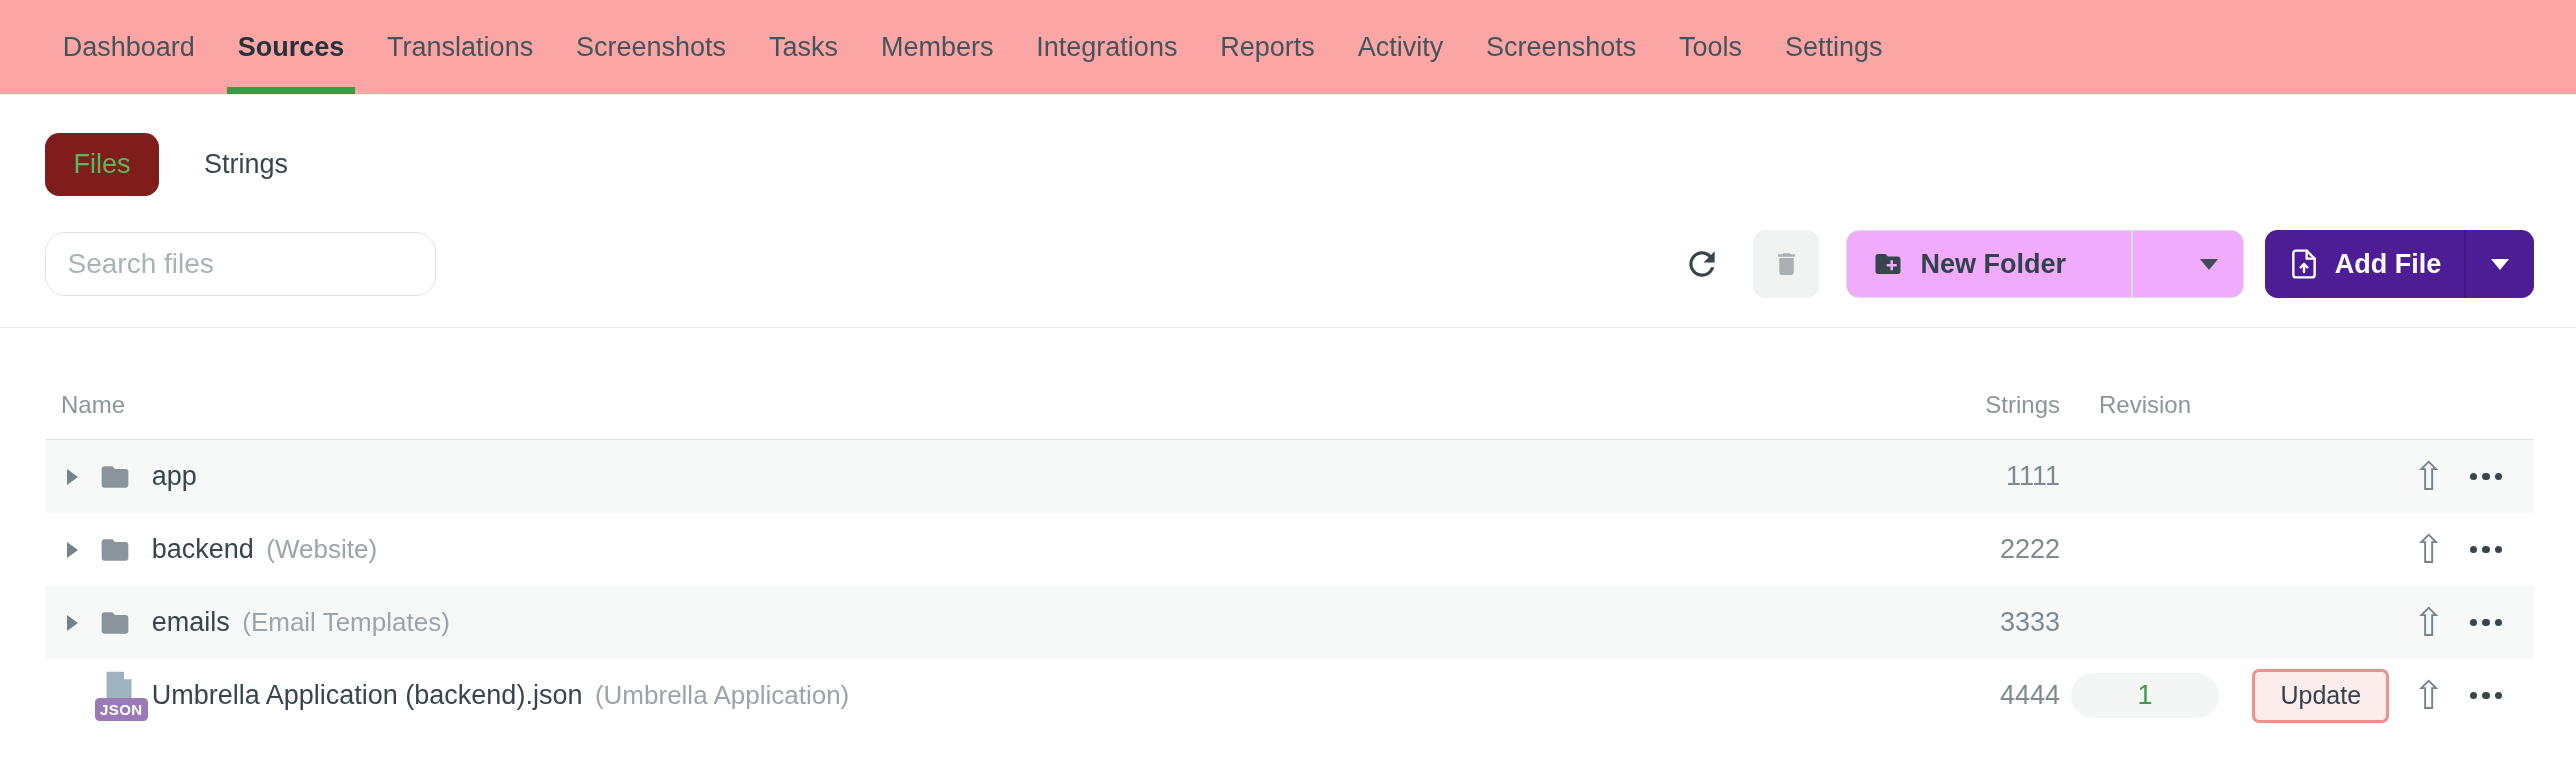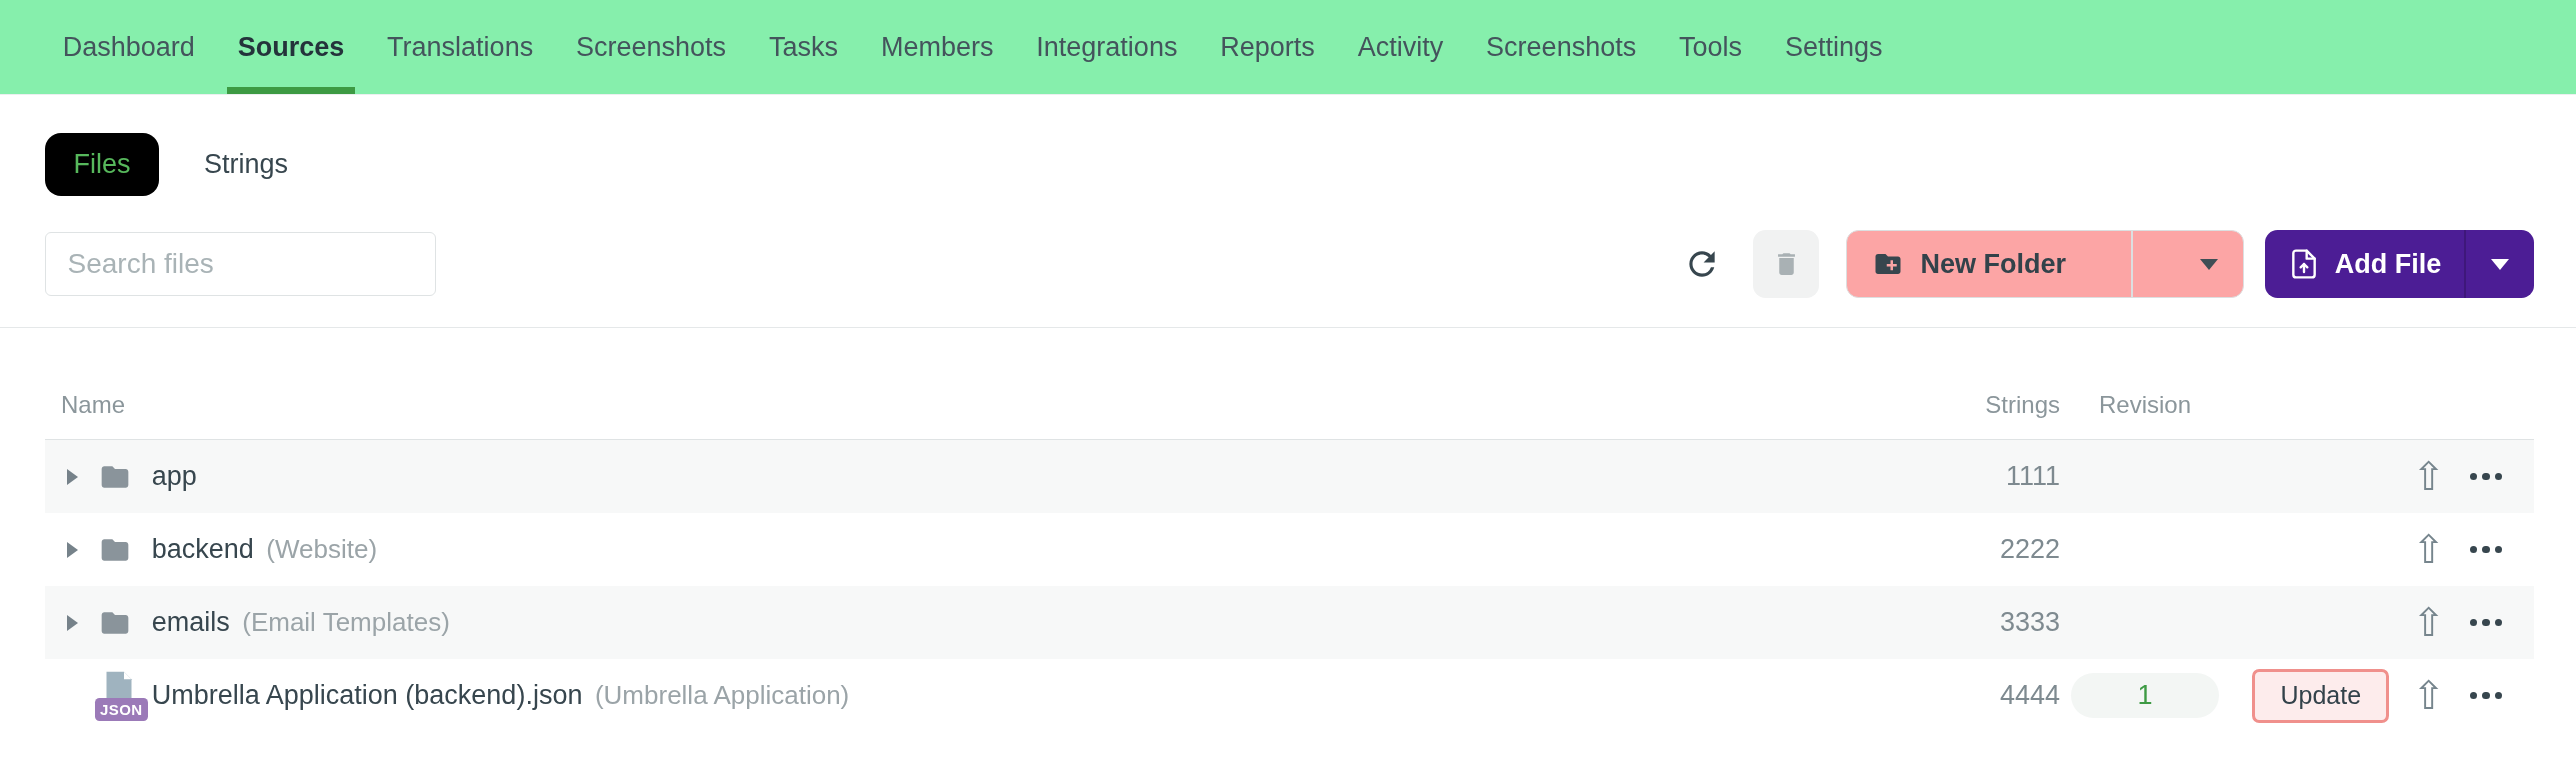--- a/index.html
+++ b/index.html
@@ -2,49 +2,49 @@
 <html style="font-size:14.3px"><head>
 <meta charset="utf-8">
 <style>
   * { margin:0; padding:0; box-sizing:border-box; }
   html,body { width:2576px; height:764px; background:#ffffff; overflow:hidden;
               font-family:"Liberation Sans", sans-serif; }
   .app { position:relative; width:2576px; height:764px; }
 
   
   .nav { height:95px; border-bottom:1.8px solid #eceff0; display:flex; align-items:stretch;
-         padding-left:52px; position:relative; background:#86efac; }
+         padding-left:52px; position:relative; background:#fca5a5; }
   .nav-item { display:flex; align-items:center; padding:7.2px 10.7px 0 10.7px; margin-right:21.5px;
               font-size:27px; color:#44545c; border-bottom:7.2px solid transparent; cursor:pointer;
               white-space:nowrap; }
   .nav-item.active { color:#24333b; font-weight:bold; border-bottom-color:#3d9a43; }
 
   
   .top-remnant { position:absolute; top:0; left:2234px; width:61px; height:5.4px;
                  background:#e3e4e4; border-radius:0 0 7.2px 7.2px; }
 
   
   .tabs { margin-top:38px; padding:0 45px; display:flex; align-items:center; height:63px; }
   .tab-pill { width:114px; height:63px; border-radius:14.3px; display:flex; align-items:center;
               justify-content:center; font-size:27px; cursor:pointer; }
-  .tab-pill.active { background:#000000; color:#57b85c;border-radius:16px; }
+  .tab-pill.active { background:#7f1d1d; color:#57b85c; }
   .tab-plain { margin-left:45px; font-size:27px; color:#37464e; cursor:pointer; }
 
   
   .toolbar { margin-top:34px; padding:0 42px 0 45px; display:flex; align-items:center; height:68px; }
-  .search-input { width:391px; height:64px; border:1.8px solid #dfe3e4; border-radius:6px;
+  .search-input { width:391px; height:64px; border:1.8px solid #dfe3e4; border-radius:20px;
                   font-size:28px; color:#14532d; padding:0 21.5px; outline:none;
                   font-family:"Liberation Sans", sans-serif; }
   .search-input::placeholder { color:#a9b3b6; }
   .icon-btn { width:39px; height:39px; margin-left:auto; border:none; background:transparent;
               display:flex; align-items:center; justify-content:center; cursor:pointer; }
   .trash-btn { width:66px; height:68px; margin-left:32px; border:none; background:#f1f2f2;
                border-radius:12.5px; display:flex; align-items:center; justify-content:center; cursor:pointer; }
   .btn-group { display:flex; align-items:stretch; height:68px; margin-left:27px; border-radius:12.5px; overflow:hidden; }
-  .group-outline { border:1.8px solid #dcdfe0; background:#fca5a5;gap:42px; }
+  .group-outline { border:1.8px solid #dcdfe0; background:#f0abfc;gap:42px; }
   .group-green { background:#4c1d95; margin-left:21.5px; }
   .btn-main { display:flex; align-items:center; padding:0 23px; cursor:pointer; }
   .btn-main .lbl { font-size:27px; font-weight:bold; margin-left:14.3px; white-space:nowrap; }
   .group-outline .lbl { color:#32424a; }
   .group-green .lbl { color:#ffffff; }
   .btn-split { width:1.8px; }
   .group-outline .btn-split { background:#dcdfe0; }
   .group-green  .btn-split { background:rgba(0,0,0,0.18); }
   .btn-caret { width:68px; display:flex; align-items:center; justify-content:center; cursor:pointer; }
   .caret-down { width:0; height:0; border-left:9.8px solid transparent; border-right:9.8px solid transparent;

